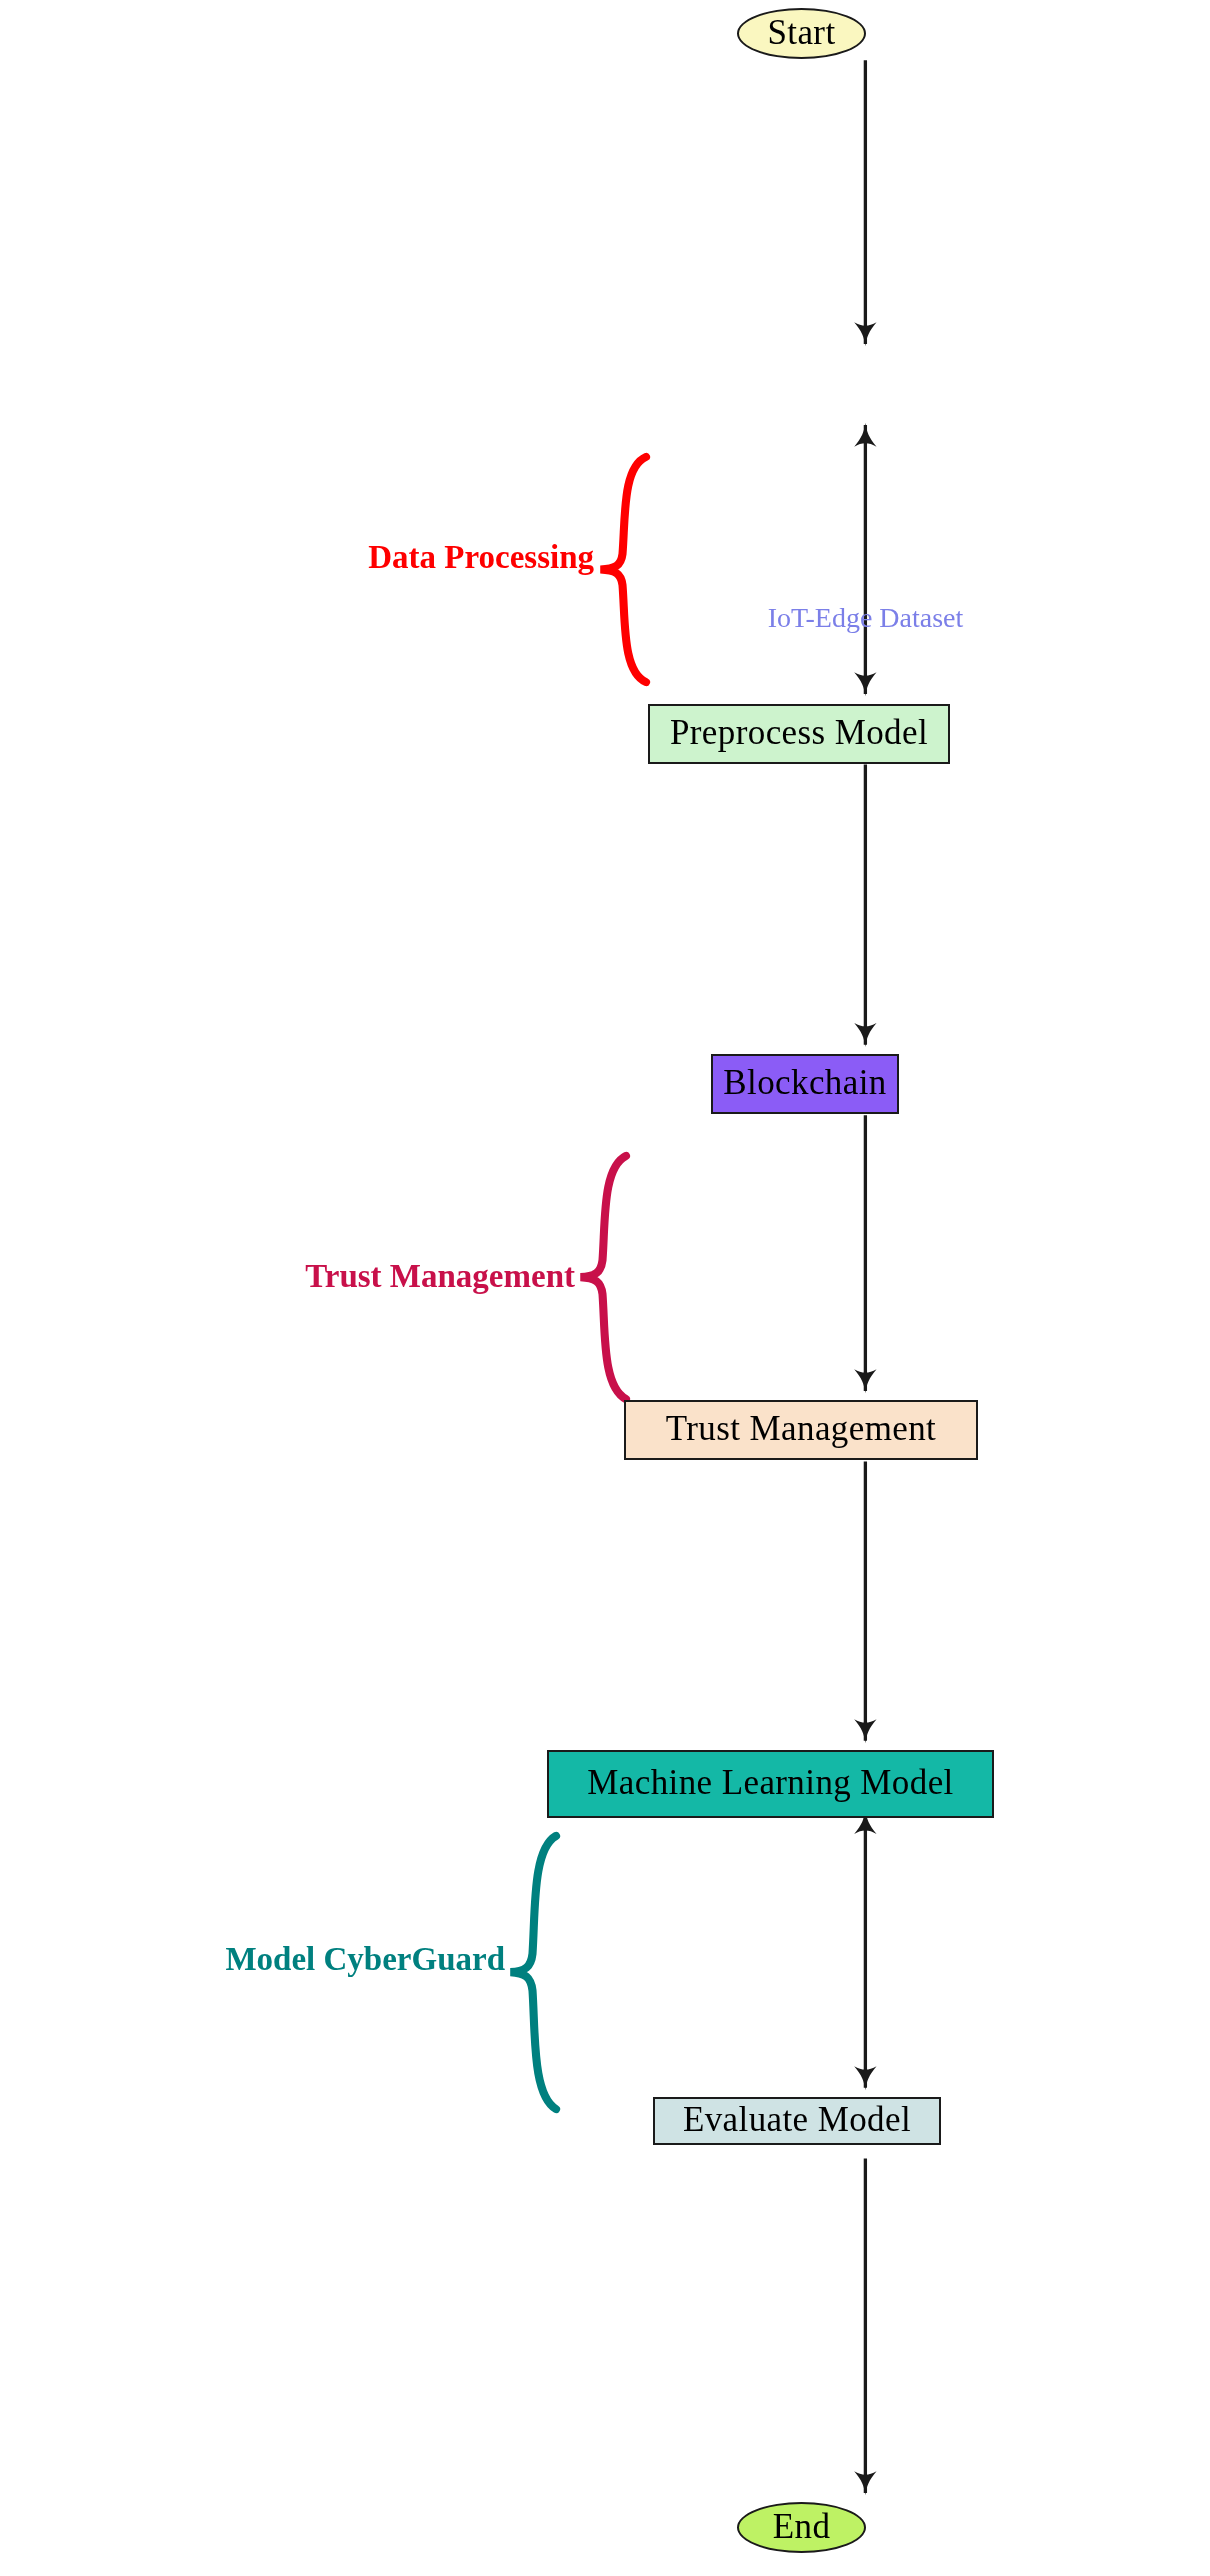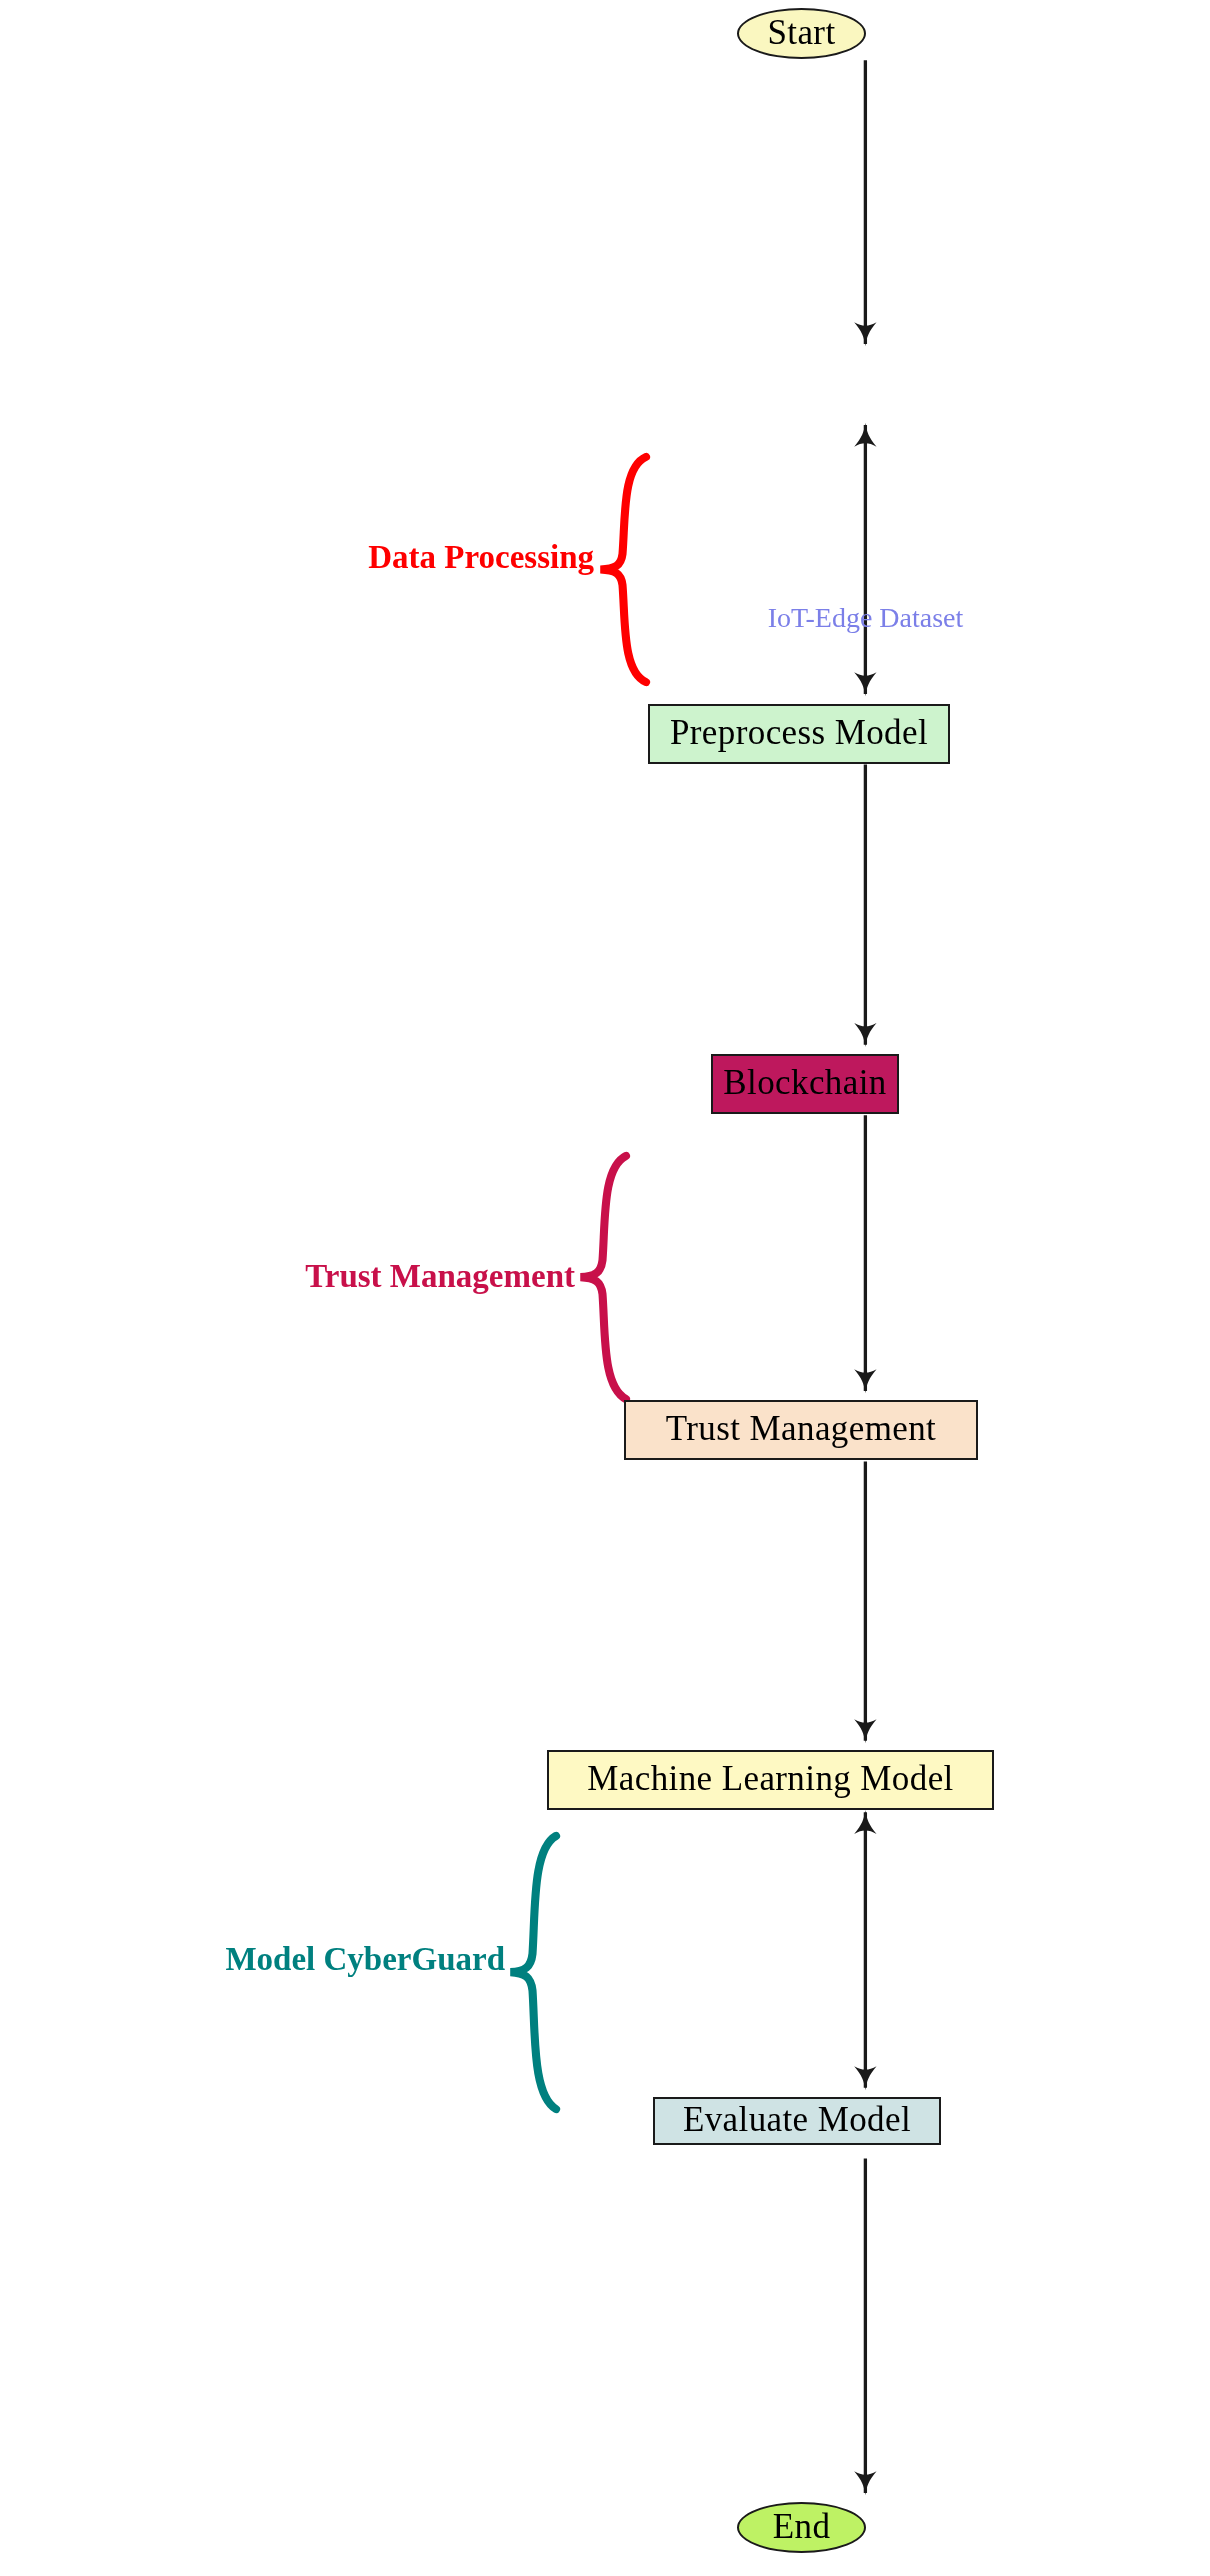--- a/index.html
+++ b/index.html
@@ -136,24 +136,24 @@
   <div class="phase-label" style="right:706px; top:1943px; color:#00807f;">Model CyberGuard</div>
 
   <div class="edge-label" style="left:645px; top:604px; width:441px;">IoT-Edge Dataset</div>
 
 
   <div class="node node-ellipse" style="left:737px; top:8px; width:129px; height:51px; background:#faf7c0;">Start</div>
 
 
   <div class="node node-box" style="left:648px; top:704px; width:302px; height:60px; background:#cdf3cd;">Preprocess Model</div>
 
-  <div class="node node-box" style="left:711px; top:1054px; width:188px; height:60px; background:#be185d;">Blockchain</div>
+  <div class="node node-box" style="left:711px; top:1054px; width:188px; height:60px; background:#8b5cf6;">Blockchain</div>
 
   <div class="node node-box" style="left:624px; top:1400px; width:354px; height:60px; background:#fae2ca;">Trust Management</div>
 
-  <div class="node node-box" style="left:547px; top:1750px; width:447px; height:60px; background:#fef9c3;">Machine Learning Model</div>
+  <div class="node node-box" style="left:547px; top:1750px; width:447px; height:68px; background:#14b8a6;">Machine Learning Model</div>
 
   <div class="node node-box" style="left:653px; top:2097px; width:288px; height:48px; background:#cfe3e4;">Evaluate Model</div>
 
   <div class="node node-ellipse" style="left:737px; top:2502px; width:129px; height:51px; background:#bef264;">End</div>
 
 </div>
 
 
 </body></html>

